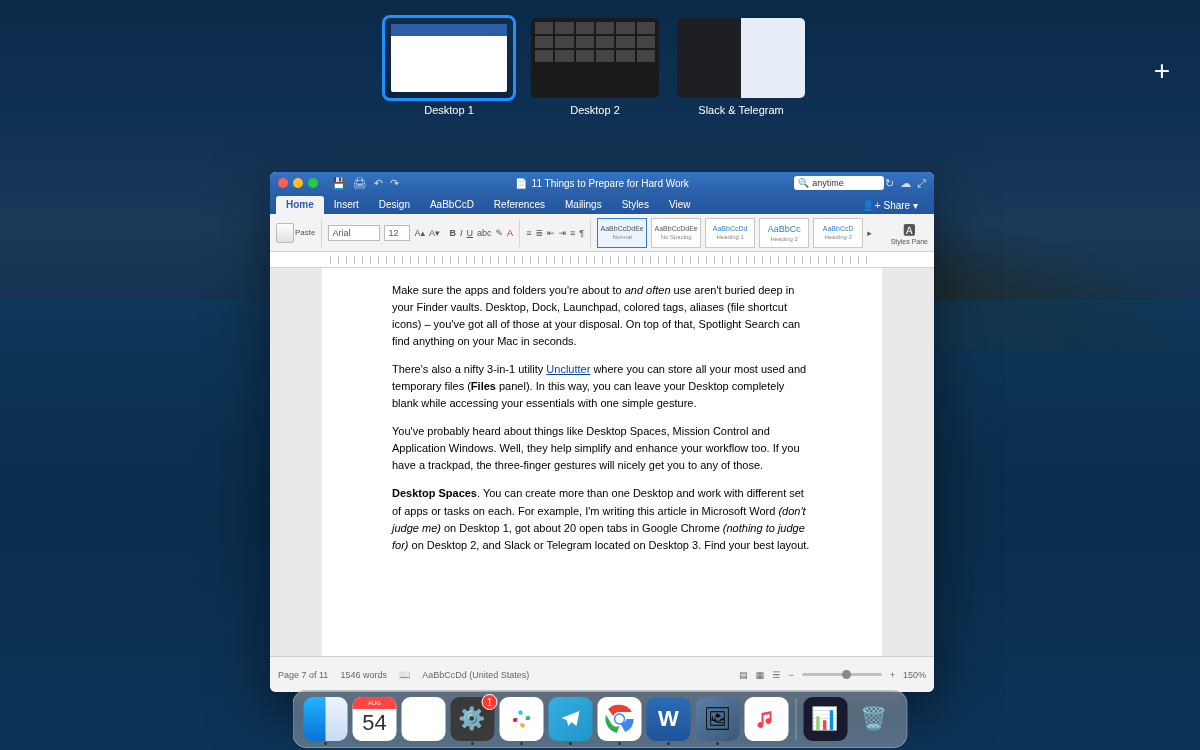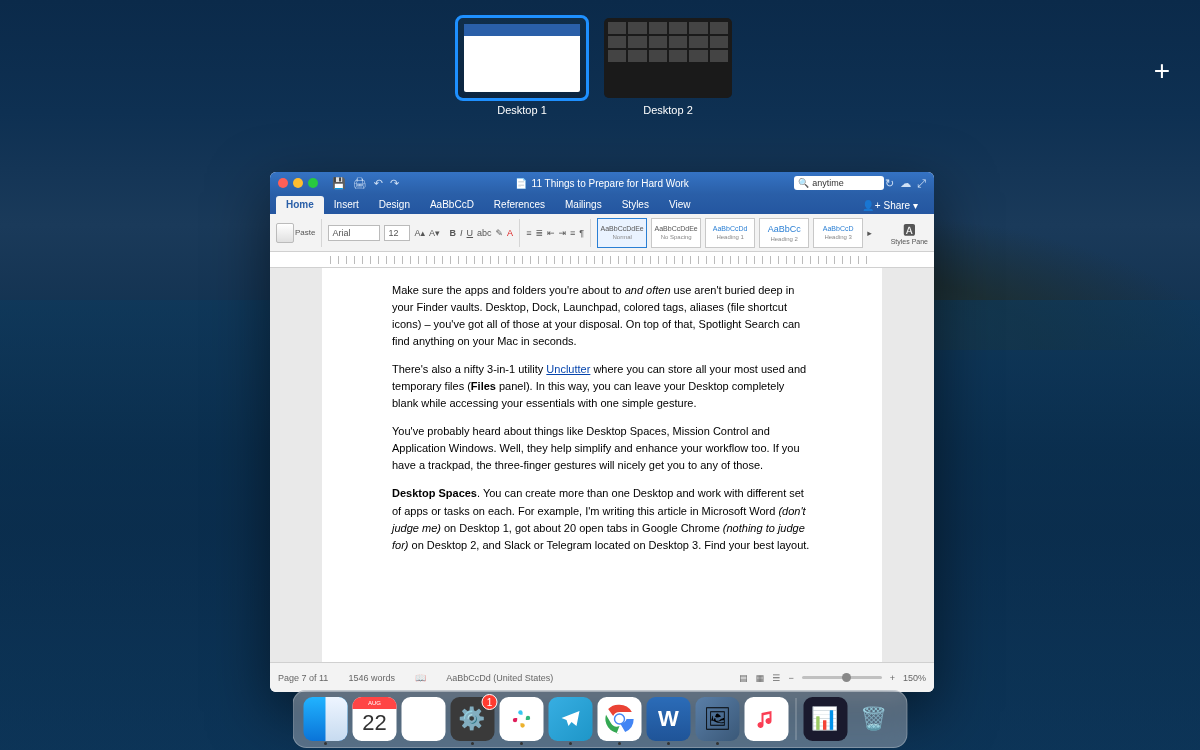--- a/index.html
+++ b/index.html
@@ -117,22 +117,22 @@
   width:560px;background:#fff;
   padding:14px 70px;font-size:11px;line-height:1.55;color:#000;
 }
 .page p{margin-bottom:11px;}
 .page h2{text-align:center;font-size:17px;font-weight:700;margin:20px 0 14px;}
 .page a{color:#0645ad;text-decoration:underline;}
 .page .it{font-style:italic;}
 .page b{font-weight:700;}
 
 .statusbar{
-  height:30px;background:#f3f3f3;border-top:1px solid #d0d0d0;
-  display:flex;align-items:center;padding:0 8px;font-size:9px;color:#666;gap:20px;
+  height:36px;background:#f3f3f3;border-top:1px solid #d0d0d0;
+  display:flex;align-items:center;padding:0 8px;font-size:9px;color:#666;gap:12px;
 }
 .statusbar .right{margin-left:auto;display:flex;align-items:center;gap:8px;}
 .zoom-slider{width:80px;height:3px;background:#c0c0c0;border-radius:2px;position:relative;}
 .zoom-slider::after{content:"";position:absolute;left:50%;top:-3px;width:9px;height:9px;background:#888;border-radius:50%;}
 
 
 .dock{
   position:absolute;bottom:2px;left:50%;transform:translateX(-50%);
   height:58px;padding:4px 10px;
   background:rgba(230,230,235,0.35);
@@ -193,20 +193,29 @@
           <div></div>
           <div></div>
           <div></div>
           <div></div>
           <div></div>
           <div></div>
         </div>
     </div>
     <div class="thumb-label">Desktop 2</div>
   </div>
+  <div class="desk-thumb">
+    <div class="thumb-box">
+        <div class="thumb-split">
+          <div class="l"></div>
+          <div class="r"></div>
+        </div>
+      </div>
+    <div class="thumb-label">Slack &amp; Telegram</div>
+  </div>
 </div>
 <div class="add-desk">+</div>
 
 <div class="word-window">
   <div class="titlebar">
     <div class="traffic">
       <div class="tl red"></div>
       <div class="tl yel"></div>
       <div class="tl grn"></div>
     </div>
@@ -336,21 +345,21 @@
     </div>
   </div>
 </div>
 
 <div class="dock">
   <div class="dock-item finder">
       <div class="dock-dot"></div>
     </div>
   <div class="dock-item cal">
     <div class="m">AUG</div>
-    <div class="d">22</div>
+    <div class="d">54</div>
   </div>
   <div class="dock-item rem">
     <div style="background:#3478f6"></div>
       <div style="background:#ff5a3c"></div>
     <div style="background:#8b8b91"></div>
       <div style="background:#ff9f0a"></div>
   </div>
   <div class="dock-item settings">⚙️
     <div class="badge">1</div>
     <div class="dock-dot"></div>

